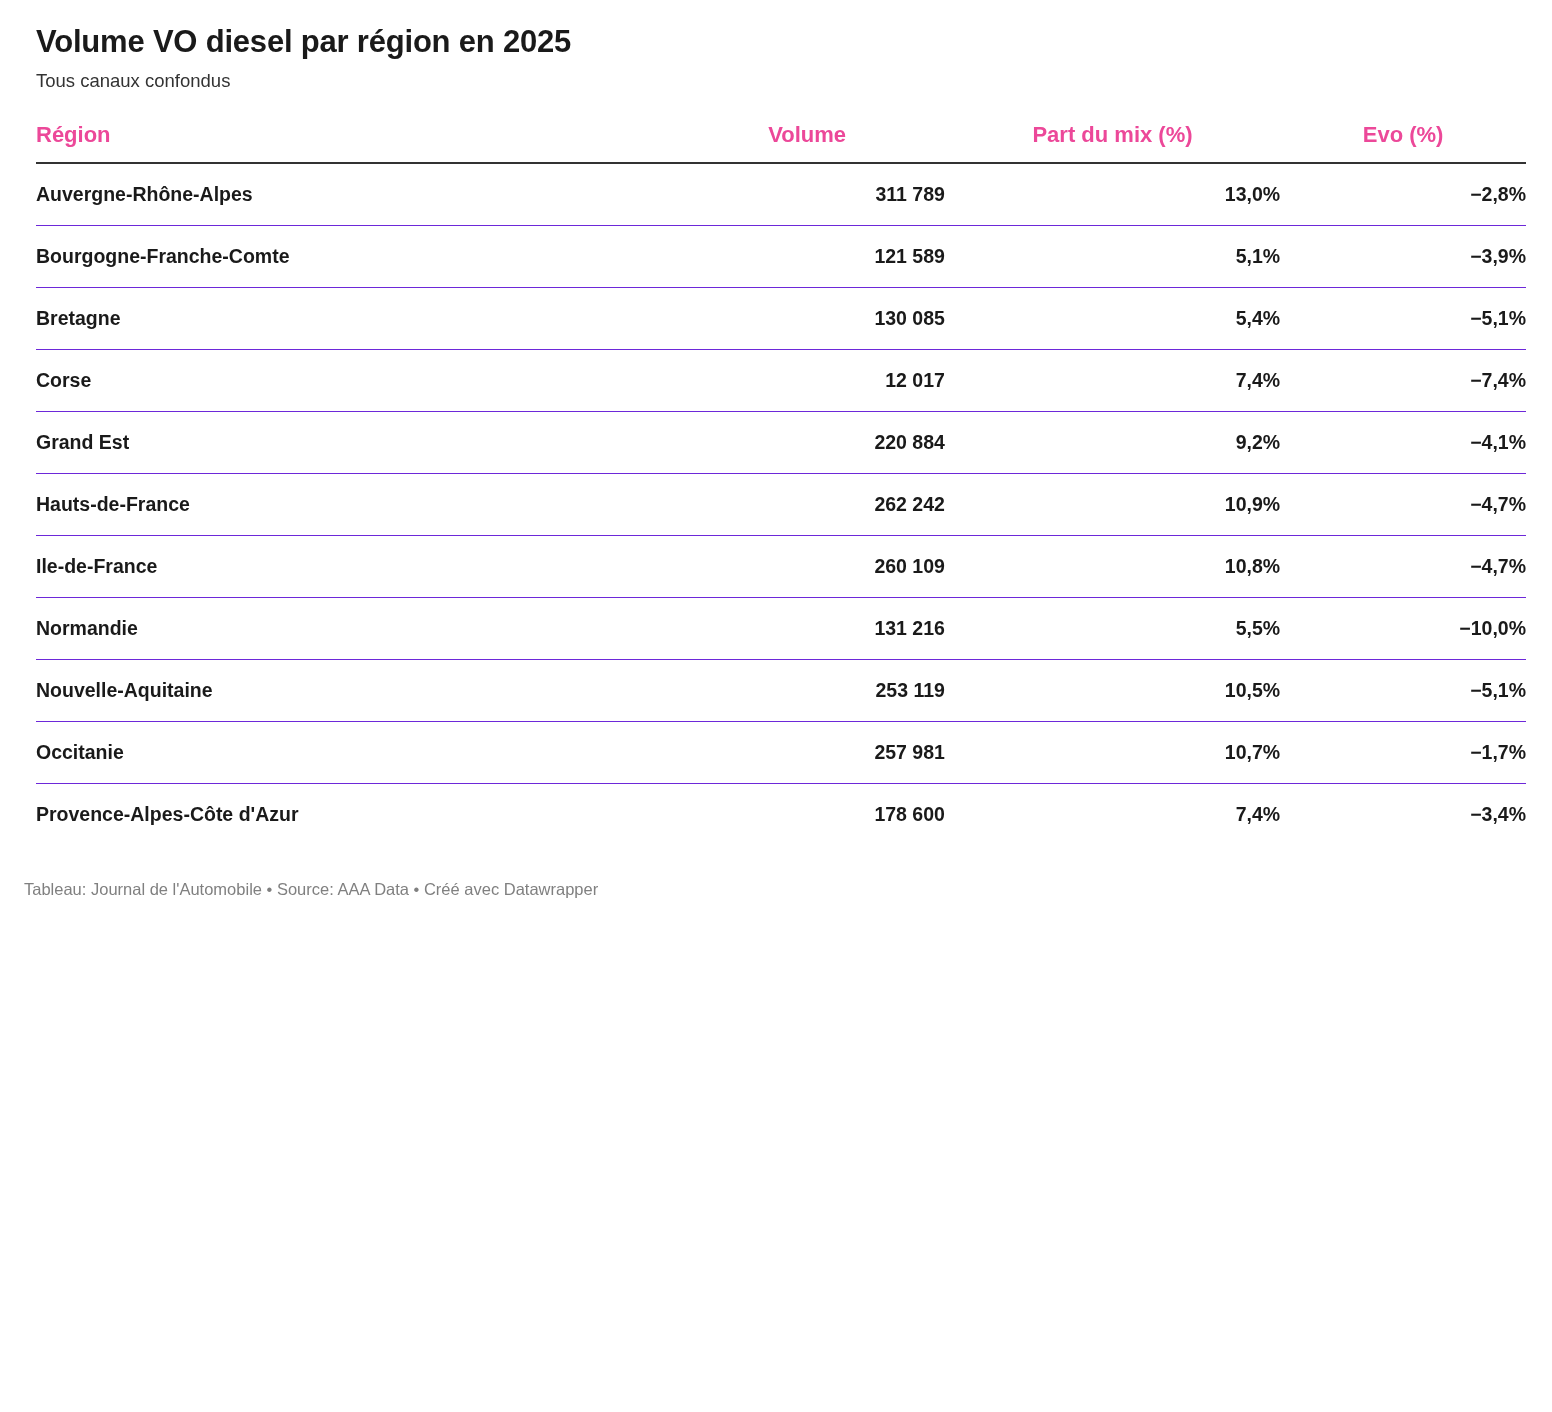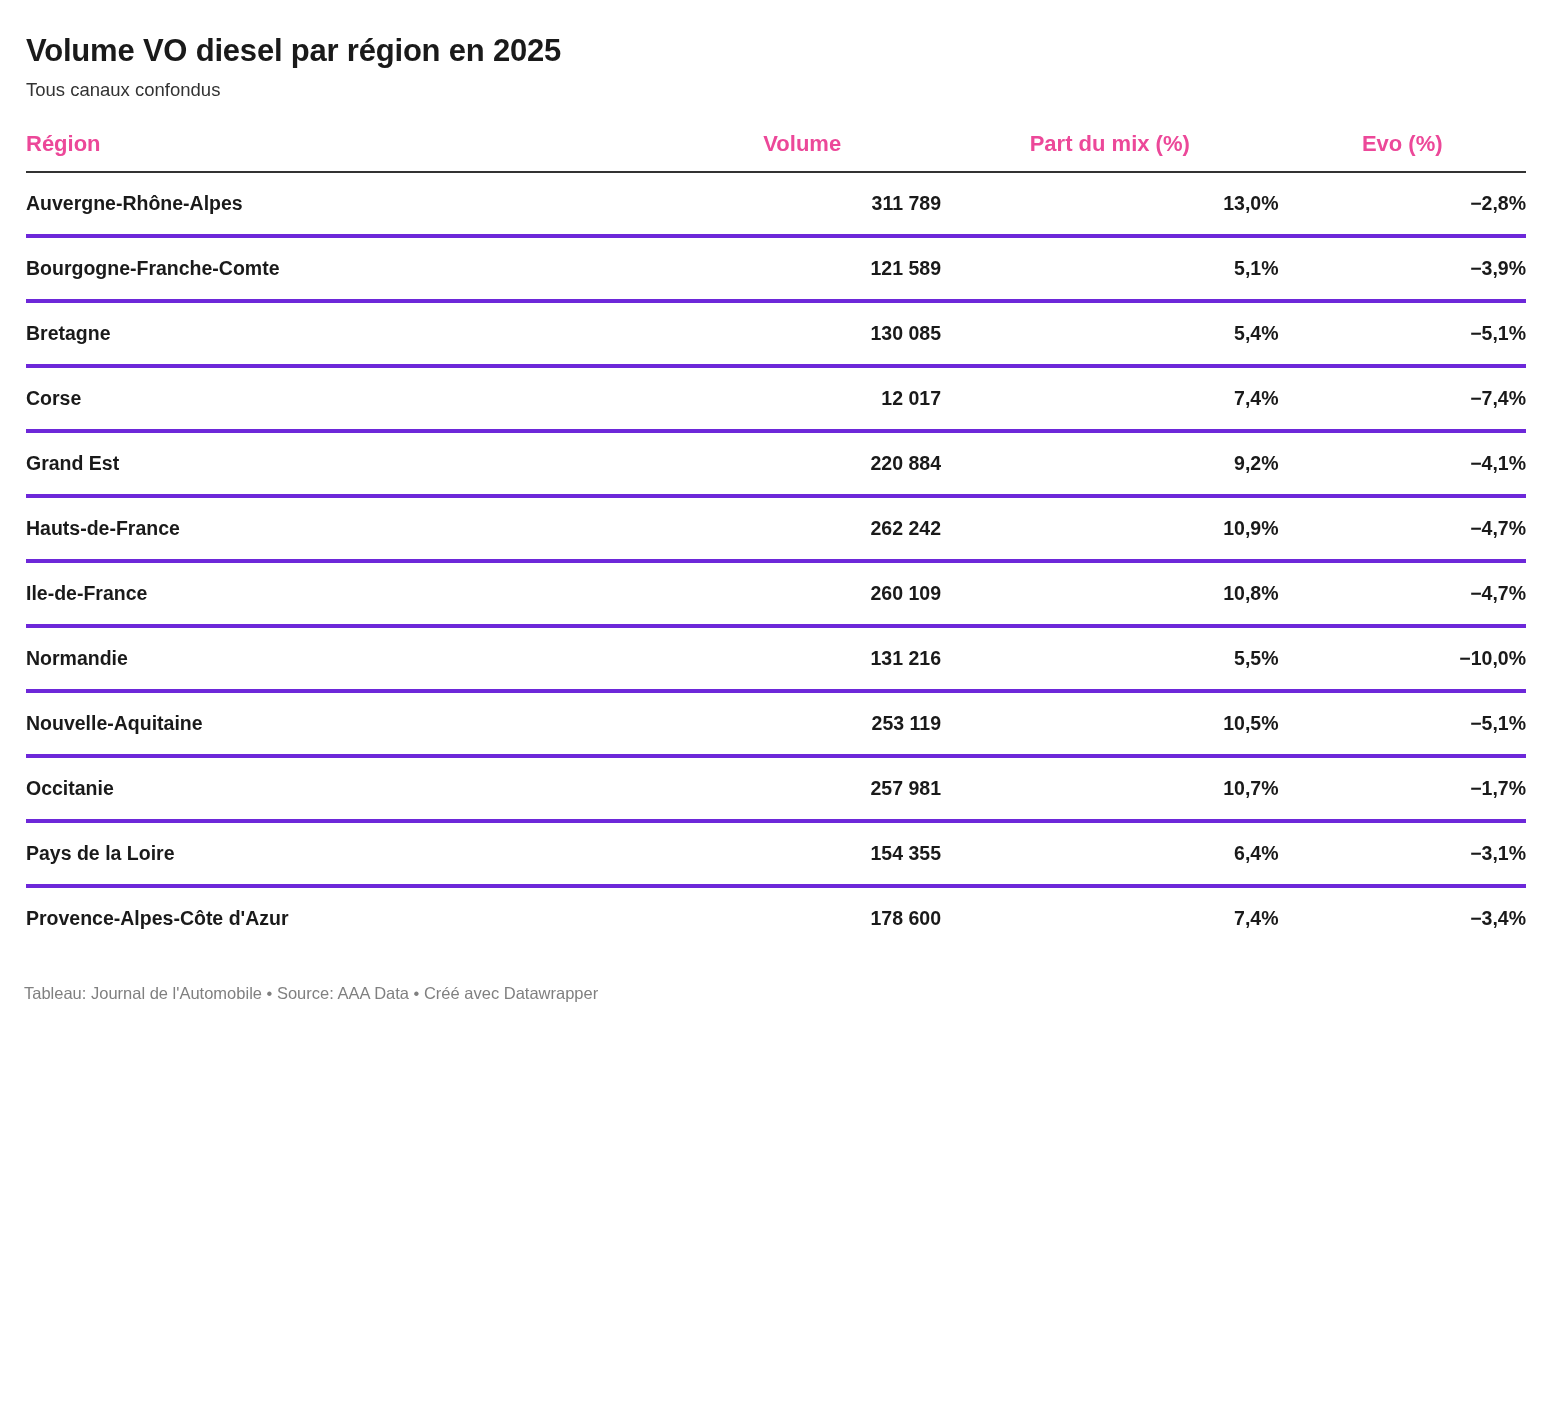--- a/index.html
+++ b/index.html
@@ -9,22 +9,21 @@
     background: #ffffff;
   }
   body {
     width: 1552px;
     height: 1412px;
     font-family: "Liberation Sans", sans-serif;
     color: #1a1a1a;
     overflow: hidden;
   }
   .wrap {
-    padding: 24px 26px 0 26px;
-    margin-top: 9px;
+    padding: 24px 26px 0 36px;
   }
   .title {
     font-size: 31px;
     font-weight: bold;
     letter-spacing: -0.2px;
     color: #1a1a1a;
     margin: 0 0 10px 0;
     line-height: 1.15;
   }
   .subtitle {
@@ -52,21 +51,21 @@
     vertical-align: bottom;
     border-bottom: 2.2px solid #333333;
     white-space: nowrap;
   }
   thead th.left { text-align: left; }
   thead th.right { }
 
   tbody td {
     font-size: 19.5px;
     padding: 19px 0 19px 0;
-    border-bottom: 4px solid #6d28d9;
+    border-bottom: 1px solid #6d28d9;
     color: #1a1a1a;
     vertical-align: middle;
     white-space: nowrap;
   }
   tbody td.region {
     font-weight: bold;
     text-align: left;
   }
   tbody td.num {
     text-align: right;
@@ -167,26 +166,20 @@
           <td class="num">10,5%</td>
           <td class="num">−5,1%</td>
         </tr>
         <tr>
           <td class="region">Occitanie</td>
           <td class="num">257 981</td>
           <td class="num">10,7%</td>
           <td class="num">−1,7%</td>
         </tr>
         <tr>
-          <td class="region">Pays de la Loire</td>
-          <td class="num">154 355</td>
-          <td class="num">6,4%</td>
-          <td class="num">−3,1%</td>
-        </tr>
-        <tr>
           <td class="region">Provence-Alpes-Côte d'Azur</td>
           <td class="num">178 600</td>
           <td class="num">7,4%</td>
           <td class="num">−3,4%</td>
         </tr>
       </tbody>
   </table>
 </div>
 
 <div class="footer">

